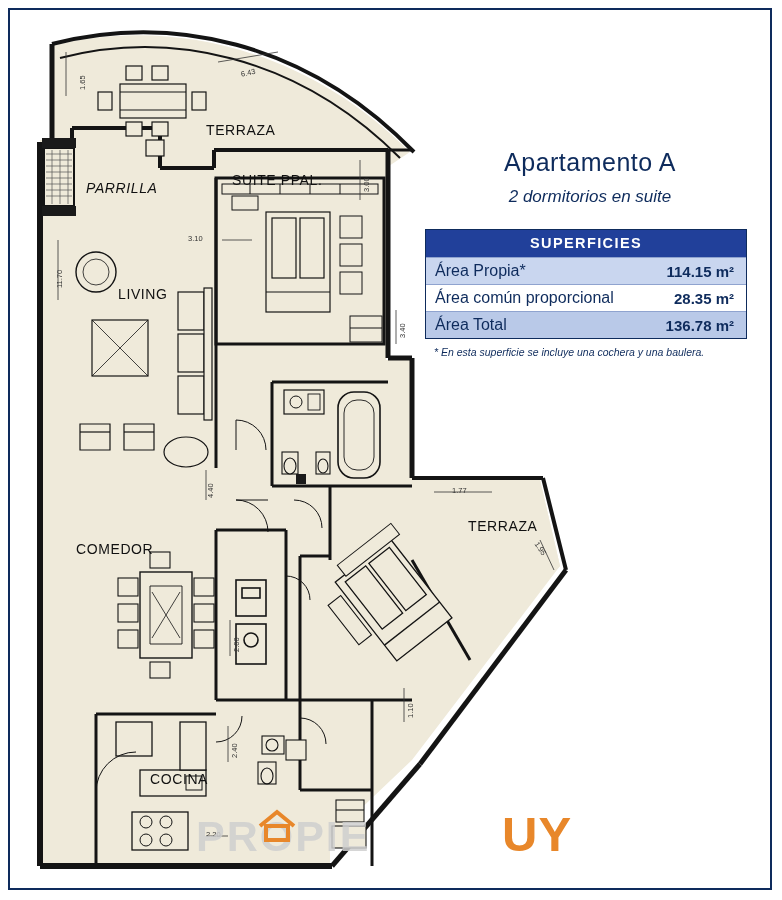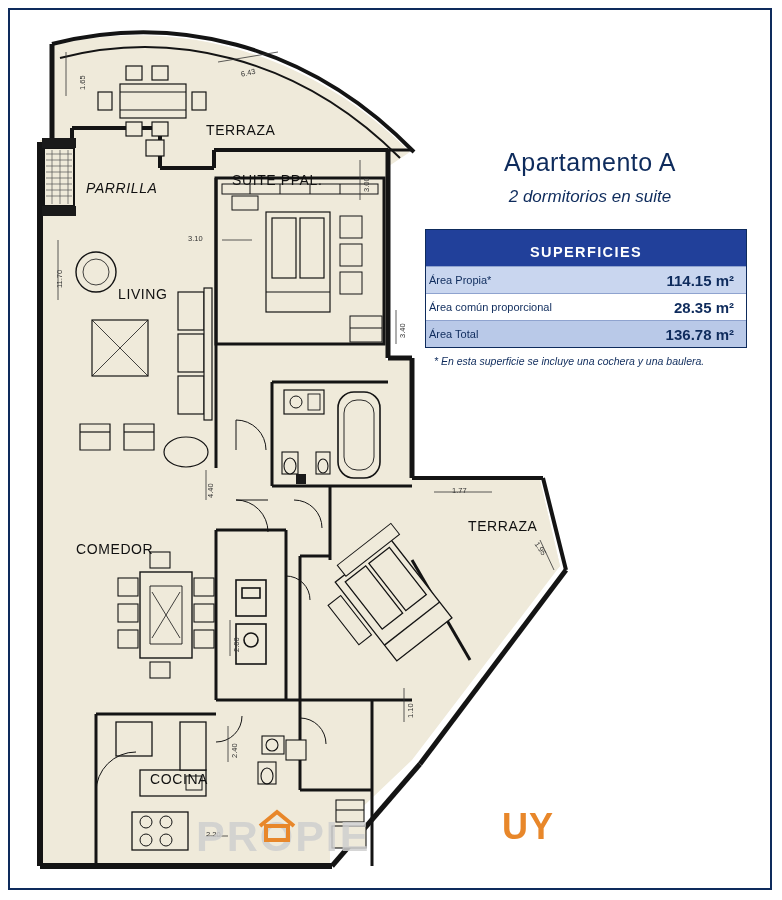--- a/index.html
+++ b/index.html
@@ -59,34 +59,34 @@
     border: 1px solid #0e2b5c;
     box-sizing: border-box;
   }
   #table-header {
     background: #21409a;
     color: #ffffff;
     text-align: center;
     font-size: 14.5px;
     font-weight: bold;
     letter-spacing: 1.4px;
-    padding: 14px 0 6px 0;
+    padding: 5px 0 6px 0;
   }
   .trow {
     display: flex;
     align-items: center;
     border-top: 1px solid #8fa3cf;
     height: 27px;
     box-sizing: border-box;
   }
   .trow .lbl {
     flex: 1 1 auto;
     color: #0e2b5c;
-    font-size: 11px;
-    padding-left: 3px;
+    font-size: 16px;
+    padding-left: 9px;
     white-space: nowrap;
   }
   .trow .val {
     flex: 0 0 auto;
     color: #0e2b5c;
     font-size: 15px;
     font-weight: bold;
     padding-right: 12px;
     white-space: nowrap;
   }
@@ -100,21 +100,21 @@
     color: #0e2b5c;
     line-height: 1.45;
     width: 300px;
     padding-left: 9px;
   }
   
   #wm-uy {
     position: absolute;
     left: 502px;
     top: 806px;
-    font-size: 36px;
+    font-size: 49px;
     font-weight: bold;
     color: #e8872a;
     letter-spacing: 1px;
   }
   #wm-prop {
     position: absolute;
     left: 196px;
     top: 812px;
     font-size: 43px;
     font-weight: bold;

